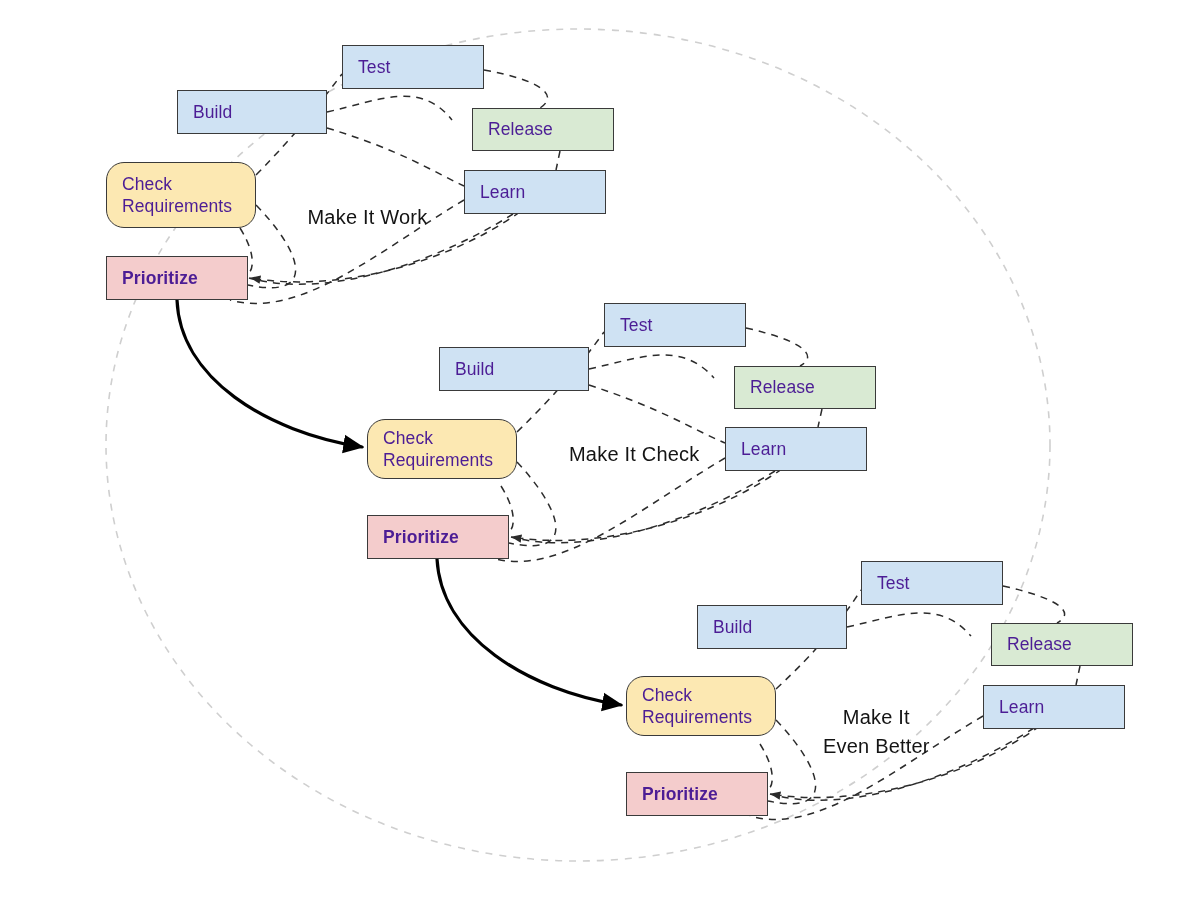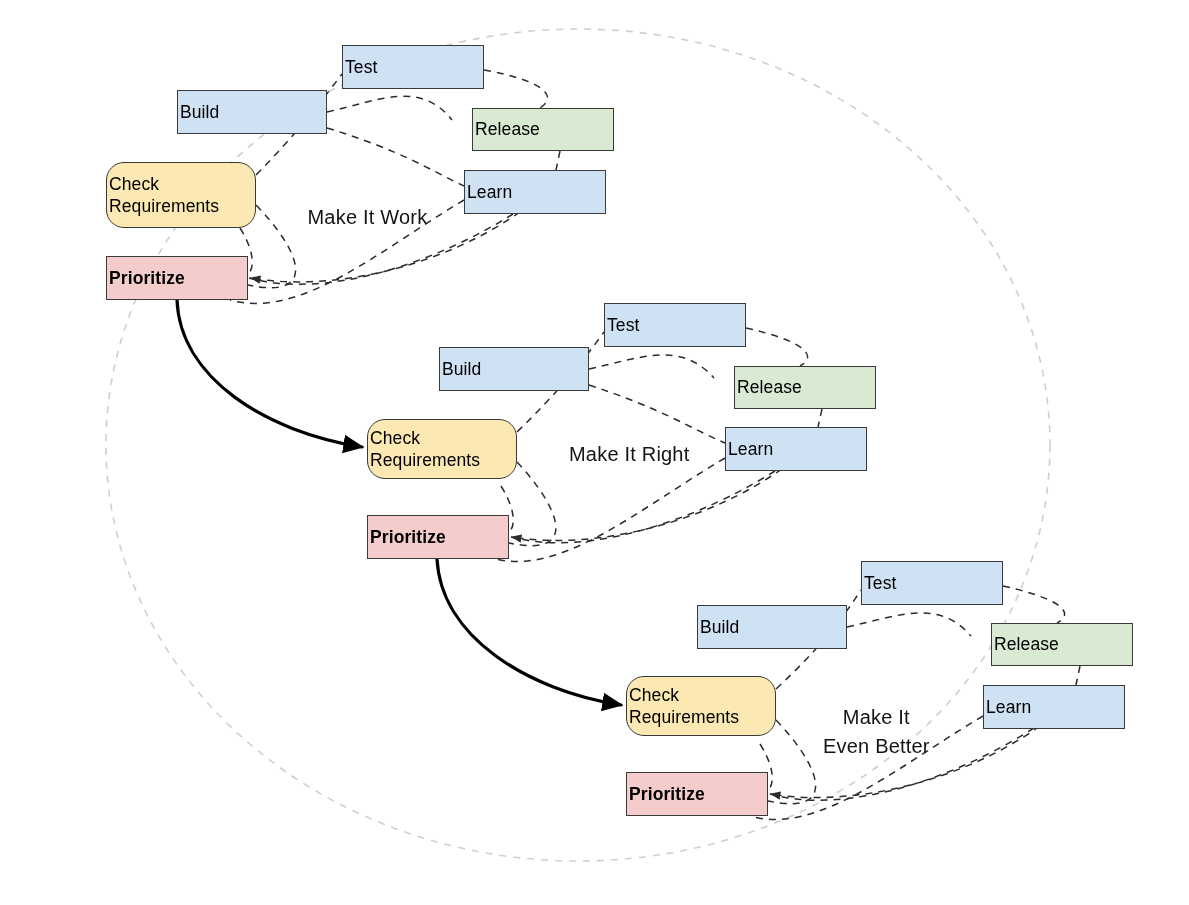--- a/index.html
+++ b/index.html
@@ -26,24 +26,24 @@
     height: 905px;
     pointer-events: none;
   }
   .node {
     position: absolute;
     box-sizing: border-box;
     border: 1px solid #3a3a3a;
     display: flex;
     align-items: center;
     justify-content: flex-start;
-    padding-left: 2px;
+    padding-left: 15px;
     font-size: 17.5px;
     line-height: 1.28;
-    color: #000000;
+    color: #4c1d95;
     letter-spacing: 0.1px;
     white-space: pre-line;
     font-family: "Liberation Sans", "DejaVu Sans", sans-serif;
   }
   .node.blue   { background: #cfe2f3; }
   .node.green  { background: #d9ead3; margin-left: 20px; }
   .node.yellow { background: #fce8b2; border-radius: 18px; }
   .node.pink   { background: #f4cccc; font-weight: bold; }
   .phase-label {
     position: absolute;
@@ -132,18 +132,18 @@
       <div class="node blue" style="left: 861px; top: 561px; width: 142px; height: 44px;">Test</div>
       <div class="node blue" style="left: 697px; top: 605px; width: 150px; height: 44px;">Build</div>
       <div class="node yellow" style="left: 626px; top: 676px; width: 150px; height: 60px;">Check
 Requirements</div>
       <div class="node pink" style="left: 626px; top: 772px; width: 142px; height: 44px;">Prioritize</div>
       <div class="node green" style="left: 971px; top: 623px; width: 142px; height: 43px;">Release</div>
       <div class="node blue" style="left: 983px; top: 685px; width: 142px; height: 44px;">Learn</div>
     </div>
   <div id="labels-layer">
       <div class="phase-label" style="left: 307.5px; top: 202.5px;">Make It Work</div>
-      <div class="phase-label" style="left: 569px; top: 439.5px;">Make It Right</div>
+      <div class="phase-label" style="left: 569px; top: 439.5px;">Make It Check</div>
       <div class="phase-label" style="left: 823px; top: 703px;">Make It
 Even Better</div>
     </div>
 
 </div>
 
 </body></html>

